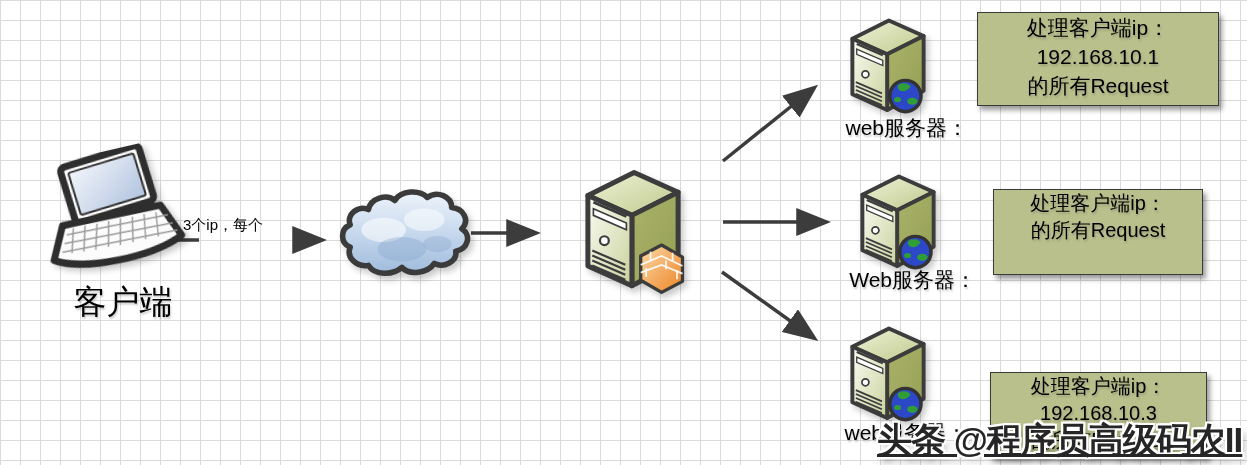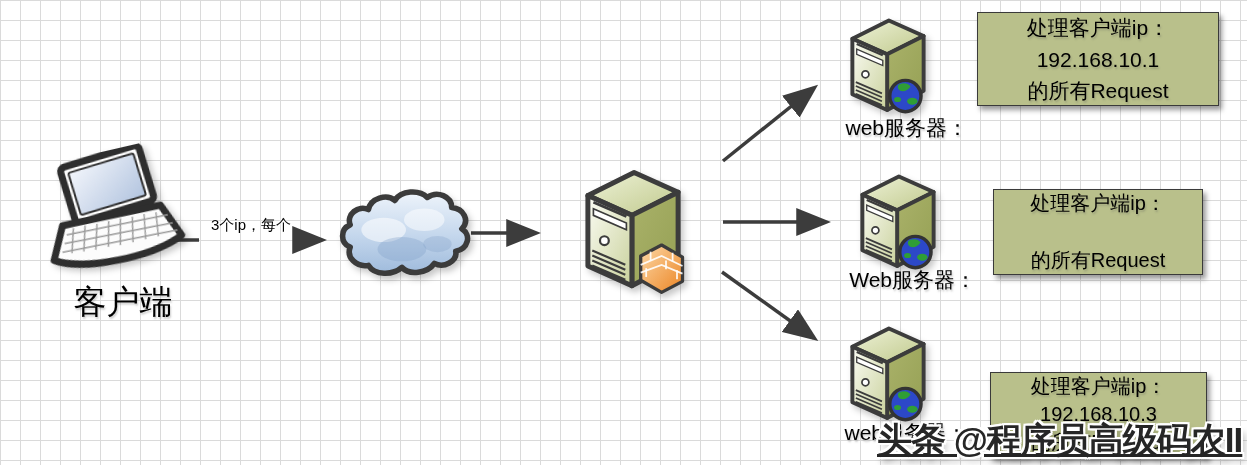--- a/index.html
+++ b/index.html
@@ -16,28 +16,28 @@
     position:absolute;color:#000;text-align:center;white-space:nowrap;
     text-shadow:1px 2px 2px rgba(110,110,110,.35);
   }
   .lbl-client{left:64px;top:280px;width:118px;font-size:33px;}
   .lbl-proxy{left:534px;top:303px;width:216px;font-size:21px;}
   .lbl-web{font-size:21px;width:150px;text-align:right;}
   .lbl-web1{left:818px;top:114px;}
   .lbl-web2{left:826px;top:266px;}
   .lbl-web3{left:817px;top:419px;}
   .annotation{
-    position:absolute;left:183px;top:214px;width:136px;text-align:center;
+    position:absolute;left:183px;top:214px;width:136px;
     font-size:15px;line-height:22px;color:#000;
     text-shadow:0 0 3px #fff,0 0 3px #fff;
   }
   .note-box{
     position:absolute;background:#b9c08b;border:1px solid #3a3a3a;
     box-shadow:3px 4px 5px rgba(0,0,0,.4);
-    display:flex;flex-direction:column;justify-content:space-between;align-items:center;
+    display:flex;flex-direction:column;justify-content:flex-start;align-items:center;
     font-size:21px;line-height:29px;color:#000;z-index:2;
     text-shadow:1px 2px 2px rgba(90,90,90,.3);
   }
   .note-box1{left:977px;top:12px;width:240px;height:92px;}
   .note-box2{left:993px;top:189px;width:208px;height:84px;font-size:20px;line-height:27px;}
   .note-box3{left:990px;top:372px;width:215px;height:83px;font-size:20px;line-height:27px;}
   .watermark{
     position:absolute;left:877px;top:417px;z-index:9;
     font-size:35px;font-weight:bold;letter-spacing:-1px;color:#262626;white-space:nowrap;
     text-shadow:-2px -2px 0 #fff,2px -2px 0 #fff,-2px 2px 0 #fff,2px 2px 0 #fff,

